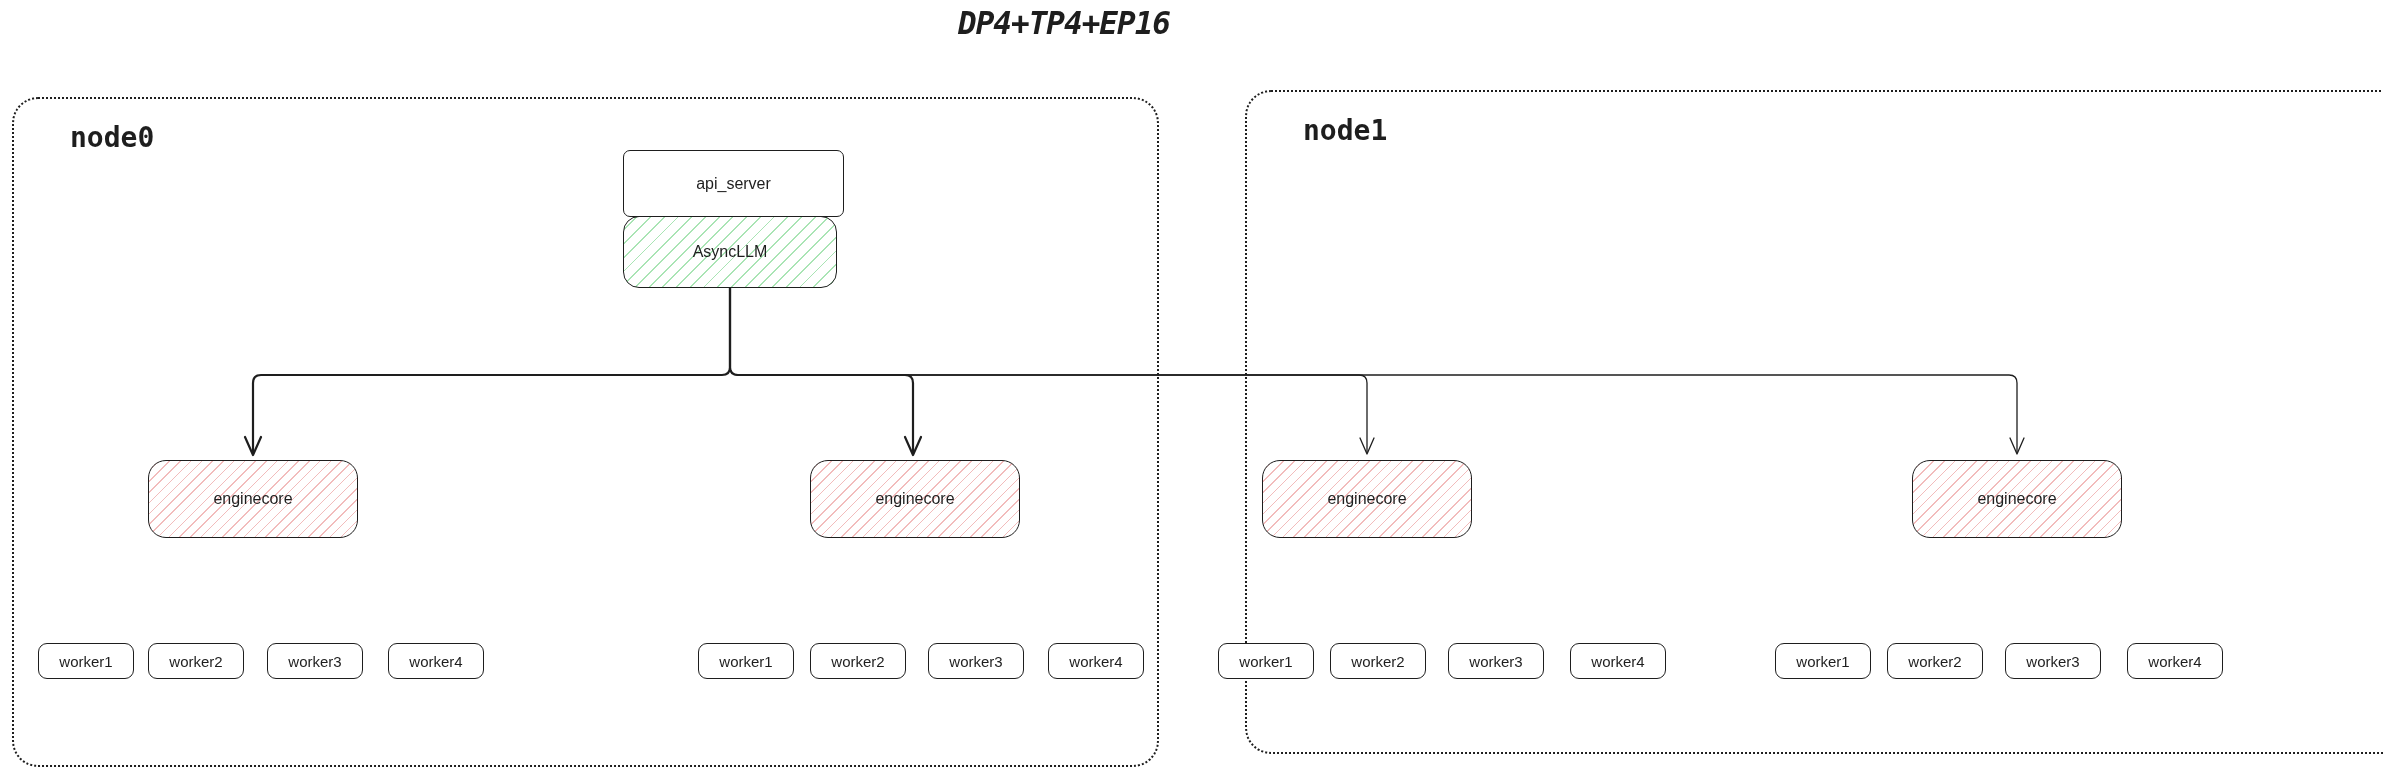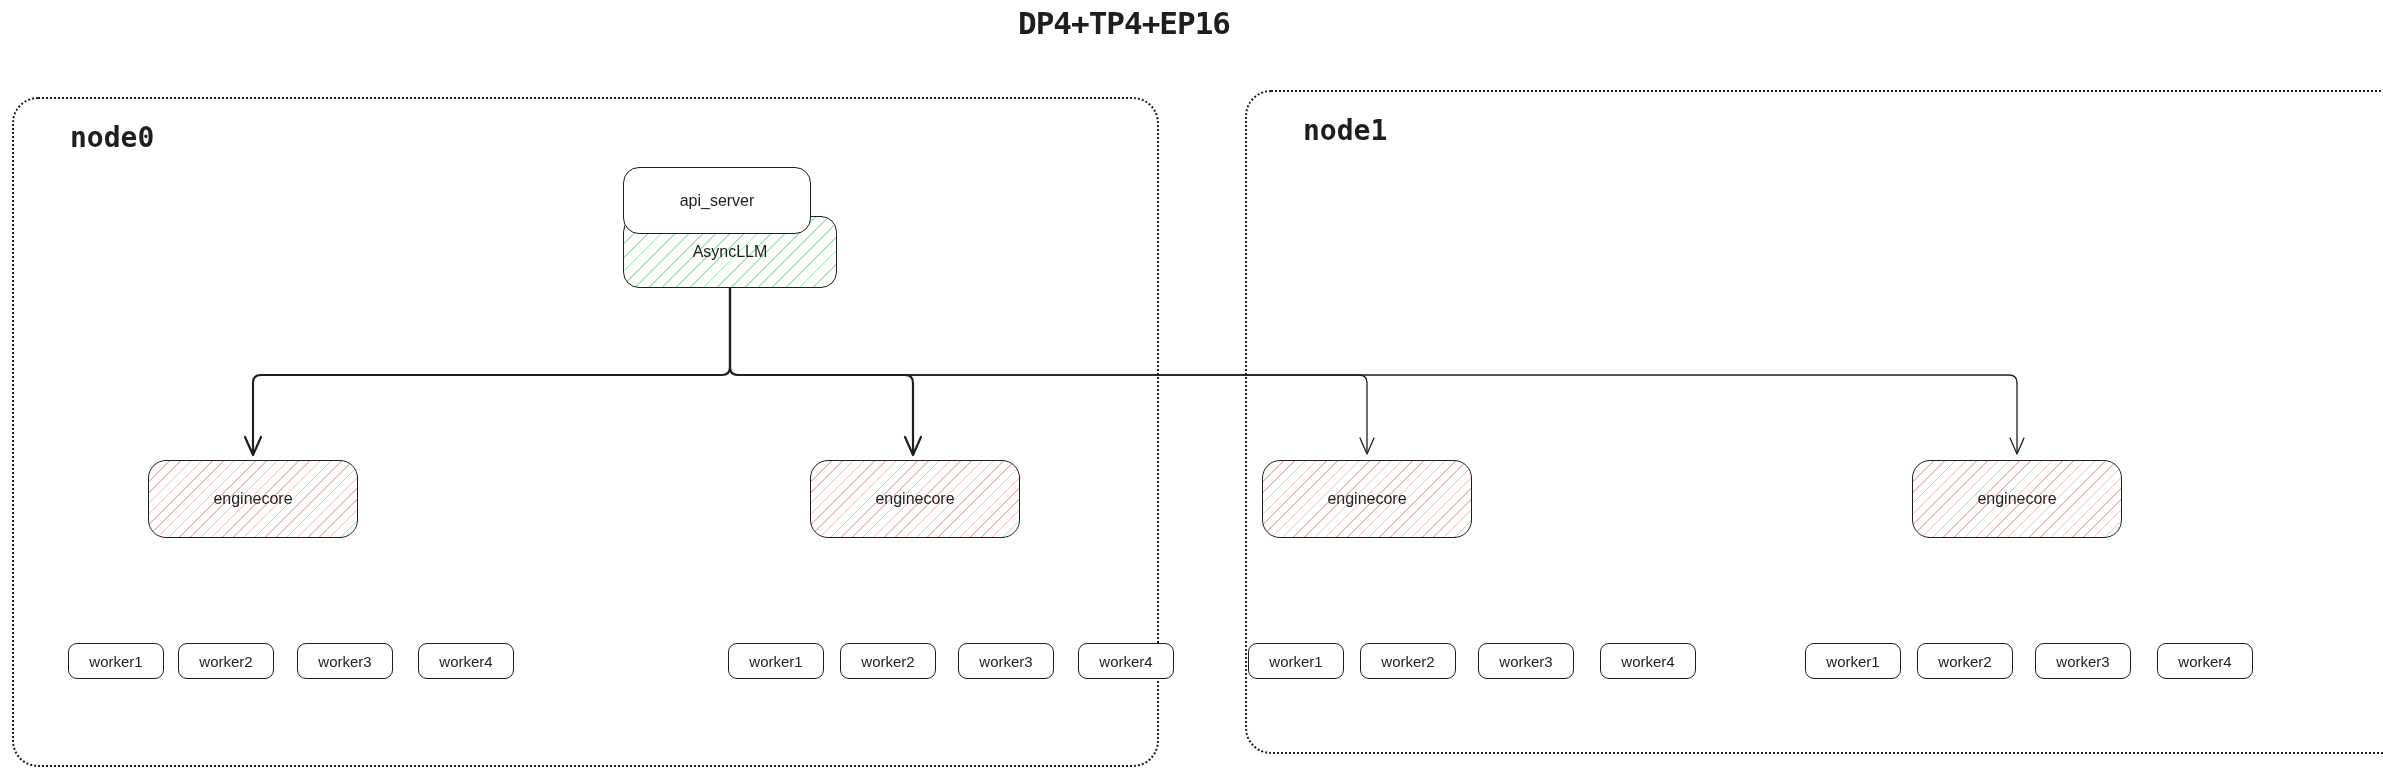--- a/index.html
+++ b/index.html
@@ -6,60 +6,60 @@
   #canvas{
     position:relative;
     width:2383px;height:773px;
     background:#ffffff;
     font-family:"Liberation Sans", sans-serif;
     color:#1e1e1e;
     overflow:hidden;
   }
   .mono{font-family:"DejaVu Sans Mono", monospace;}
   #title{
-    position:absolute;left:990px;top:5px;width:240px;
-    text-align:right;font-size:31px;font-weight:600;letter-spacing:-1px;
+    position:absolute;left:958px;top:5px;width:240px;
+    text-align:left;font-size:31px;font-weight:600;letter-spacing:-1px;font-style:italic;
   }
   .node-box{
     position:absolute;
     border:2.5px dotted #1e1e1e;
     border-radius:26px;
     background:transparent;
   }
   #node0{left:12px;top:97px;width:1143px;height:666px;}
   #node1{left:1245px;top:90px;width:1181px;height:660px;}
   .node-label{
     position:absolute;left:32px;top:22px;
     font-size:28px;font-weight:600;margin-left:24px;
   }
   .shape{
     position:absolute;display:flex;align-items:center;justify-content:center;
     border:1.8px solid #1e1e1e;background:#fff;box-sizing:border-box;
   }
   .shape .lbl{font-size:16px;}
-  #api-server{left:623px;top:150px;width:188px;height:67px;border-radius:16px;z-index:3;margin-top:17px;}
+  #api-server{left:623px;top:150px;width:221px;height:67px;border-radius:7px;z-index:3;}
   #async-llm{left:623px;top:216px;width:214px;height:72px;border-radius:16px;z-index:2;}
   .hatch-green{
     background-color:#fff;
     background-image:repeating-linear-gradient(135deg, transparent 0px, transparent 8.4px, #a9e4b4 8.4px, #a9e4b4 9.7px);
   }
   .hatch-pink{
     background-color:#fff;
     background-image:repeating-linear-gradient(135deg, transparent 0px, transparent 6.4px, #f2bcbc 6.4px, #f2bcbc 7.6px);
   }
   .enginecore{width:210px;height:78px;border-radius:18px;top:460px;z-index:2;}
   #ec1{left:148px;}
   #ec2{left:810px;}
   #ec3{left:1262px;}
   #ec4{left:1912px;}
   .worker{
     position:absolute;top:643px;width:96px;height:36px;border-radius:9px;
     display:flex;align-items:center;justify-content:center;
     border:1.8px solid #1e1e1e;background:#fff;box-sizing:border-box;
-    font-size:15px;z-index:2;margin-left:30px;
+    font-size:15px;z-index:2;
   }
   #arrows{position:absolute;left:0;top:0;z-index:1;pointer-events:none;}
 </style>
 </head>
 <body>
 
 <div id="canvas">
 
   <div id="title" class="mono">DP4+TP4+EP16</div>
 

